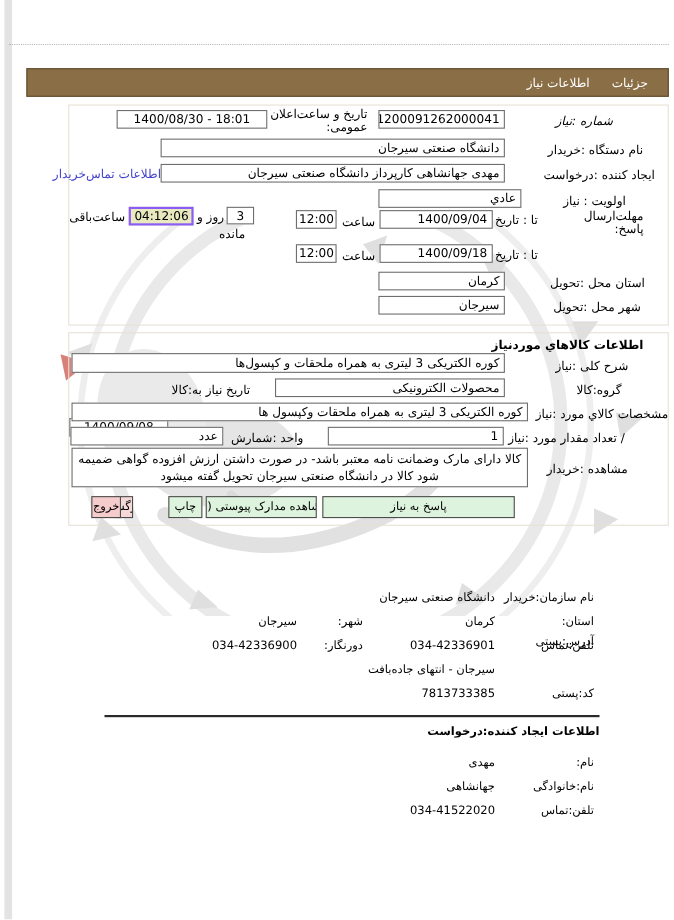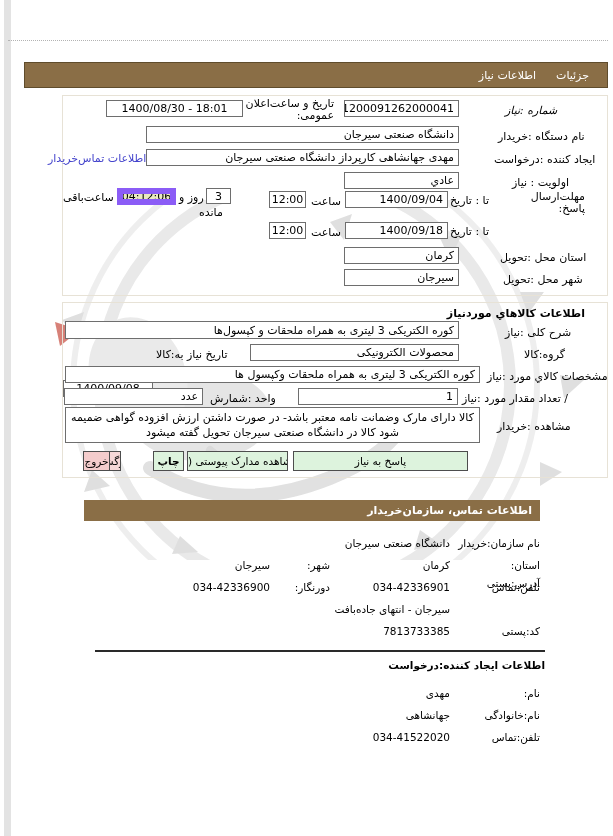--- a/index.html
+++ b/index.html
@@ -25,21 +25,21 @@
   .panel2{left:62px;top:302px;width:546px;height:176px;}
   .lbl{position:absolute;direction:rtl;white-space:nowrap;color:#000;}
   .lbl2{position:absolute;direction:rtl;text-align:right;line-height:12px;color:#000;}
   .box{
     position:absolute;box-sizing:border-box;background:#fff;border:1px solid #6e6e6e;
     direction:rtl;display:flex;align-items:center;padding:0 4px;overflow:hidden;
     white-space:nowrap;
   }
   .box.center{justify-content:center;}
   .box.ltr{direction:ltr;justify-content:center;}
-  .countbox{background:#e9e9c0;border:6px solid #8b5cf6;}
+  .countbox{background:#e9e9c0;border:2px solid #8b5cf6;}
   .link{position:absolute;color:#4444cc;white-space:nowrap;direction:rtl;cursor:pointer;}
   .sect-title{position:absolute;direction:rtl;font-weight:bold;white-space:nowrap;}
   .btn{
     position:absolute;top:451px;height:20px;box-sizing:border-box;
     border:1px solid #4d4d4d;display:flex;align-items:center;justify-content:center;
     direction:rtl;font-size:10.5px;cursor:pointer;white-space:nowrap;overflow:hidden;
   }
   .btn.green{background:#ddf3dd;}
   .btn.pink{background:#f6d8d8;}
   .btn.pink2{background:#f4cccc;}
@@ -99,21 +99,21 @@
   <div class="box ltr" style="left:106px;top:100px;width:137px;height:17px;">1400/08/30 - 18:01</div>
 
   <div class="lbl" style="left:498px;top:130px;">نام دستگاه :خریدار</div>
   <div class="box" style="left:146px;top:126px;width:313px;height:17px;">دانشگاه صنعتی سیرجان</div>
 
   <div class="lbl" style="left:494px;top:153px;">ایجاد کننده :درخواست</div>
   <div class="box" style="left:146px;top:149px;width:313px;height:17px;">مهدی جهانشاهی کارپرداز دانشگاه صنعتی سیرجان</div>
   <div class="link" style="left:48px;top:152px;">اطلاعات تماس‌خریدار</div>
 
   <div class="lbl" style="left:512px;top:176px;">اولویت : نیاز</div>
-  <div class="box" style="left:344px;top:172px;width:115px;height:17px;">عادي</div>
+  <div class="box" style="left:344px;top:172px;width:130px;height:17px;">عادي</div>
 
   <div class="lbl2" style="left:503px;top:191px;width:82px;">
     <span>مهلت‌ارسال</span><br>
     <span>پاسخ:</span>
   </div>
   <div class="lbl" style="left:450px;top:194px;">تا : تاریخ</div>
   <div class="box" style="left:345px;top:191px;width:103px;height:17px;">1400/09/04</div>
   <div class="lbl" style="left:311px;top:195px;">ساعت</div>
   <div class="box center" style="left:269px;top:191px;width:37px;height:17px;">12:00</div>
   <div class="box center" style="left:206px;top:188px;width:25px;height:16px;">3</div>
@@ -151,27 +151,24 @@
   <div class="lbl" style="left:462px;top:392px;">/ تعداد مقدار مورد :نیاز</div>
   <div class="box" style="left:298px;top:388px;width:160px;height:17px;">1</div>
   <div class="lbl" style="left:210px;top:392px;">واحد :شمارش</div>
   <div class="box" style="left:64px;top:388px;width:139px;height:17px;">عدد</div>
 
   <div class="lbl" style="left:497px;top:420px;">مشاهده :خریدار</div>
   <div class="box notesbox" style="left:65px;top:407px;width:415px;height:36px;">کالا دارای مارک  وضمانت نامه معتبر باشد- در صورت  داشتن ارزش افزوده گواهی  ضمیمه شود کالا در دانشگاه  صنعتی سیرجان تحویل گفته میشود</div>
 
   <div class="btn green" style="left:293px;width:175px;">پاسخ به نیاز</div>
   <div class="btn green" style="left:187px;width:101px;">مشاهده مدارک پیوستی (0)</div>
-  <div class="btn green" style="left:153px;width:31px;font-weight:bold;">چاپ</div>
+  <div class="btn green" style="left:153px;width:31px;">چاپ</div>
   <div class="btn pink" style="left:104px;width:17px;">بازگشت</div>
   <div class="btn pink2" style="left:83px;width:27px;">خروج</div>
 
-  <div class="bar2">
-    <span>اطلاعات تماس، سازمان‌خریدار</span>
-  </div>
 
   <div class="clbl" style="right:73px;top:537px;">نام سازمان:خریدار</div>
   <div class="cval" style="right:163px;top:537px;">دانشگاه صنعتی سیرجان</div>
 
   <div class="clbl" style="right:73px;top:559px;">استان:</div>
   <div class="cval" style="right:163px;top:559px;">کرمان</div>
   <div class="clbl" style="right:283px;top:559px;">شهر:</div>
   <div class="cval" style="right:343px;top:559px;">سیرجان</div>
 
   <div class="clbl" style="right:73px;top:581px;">تلفن:تماس</div>

